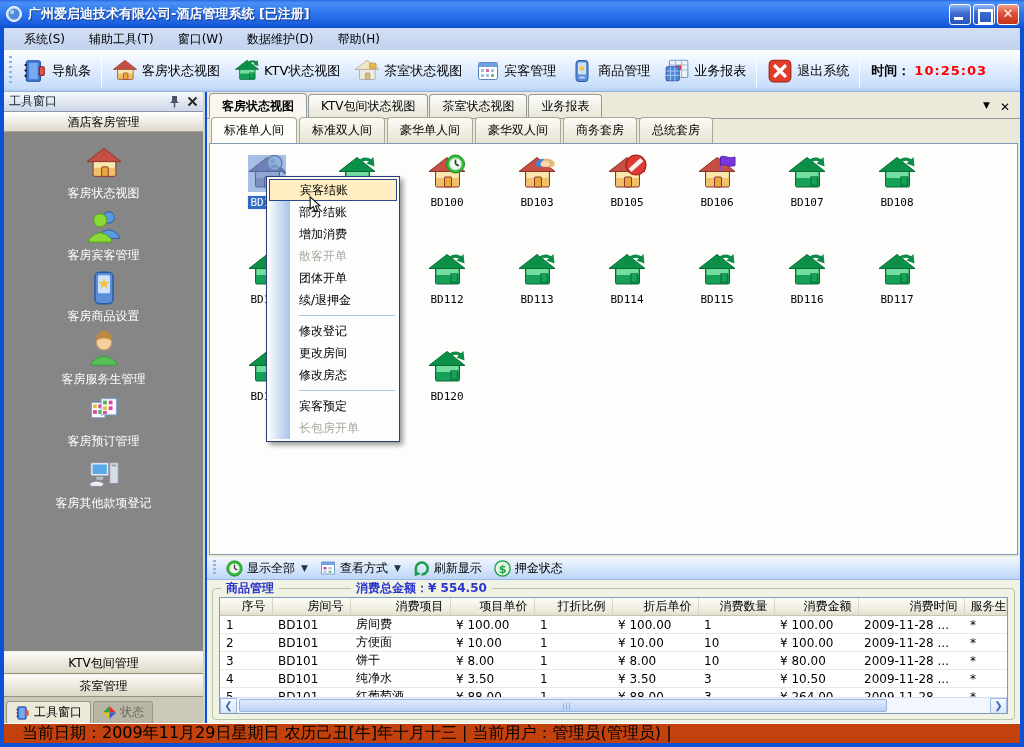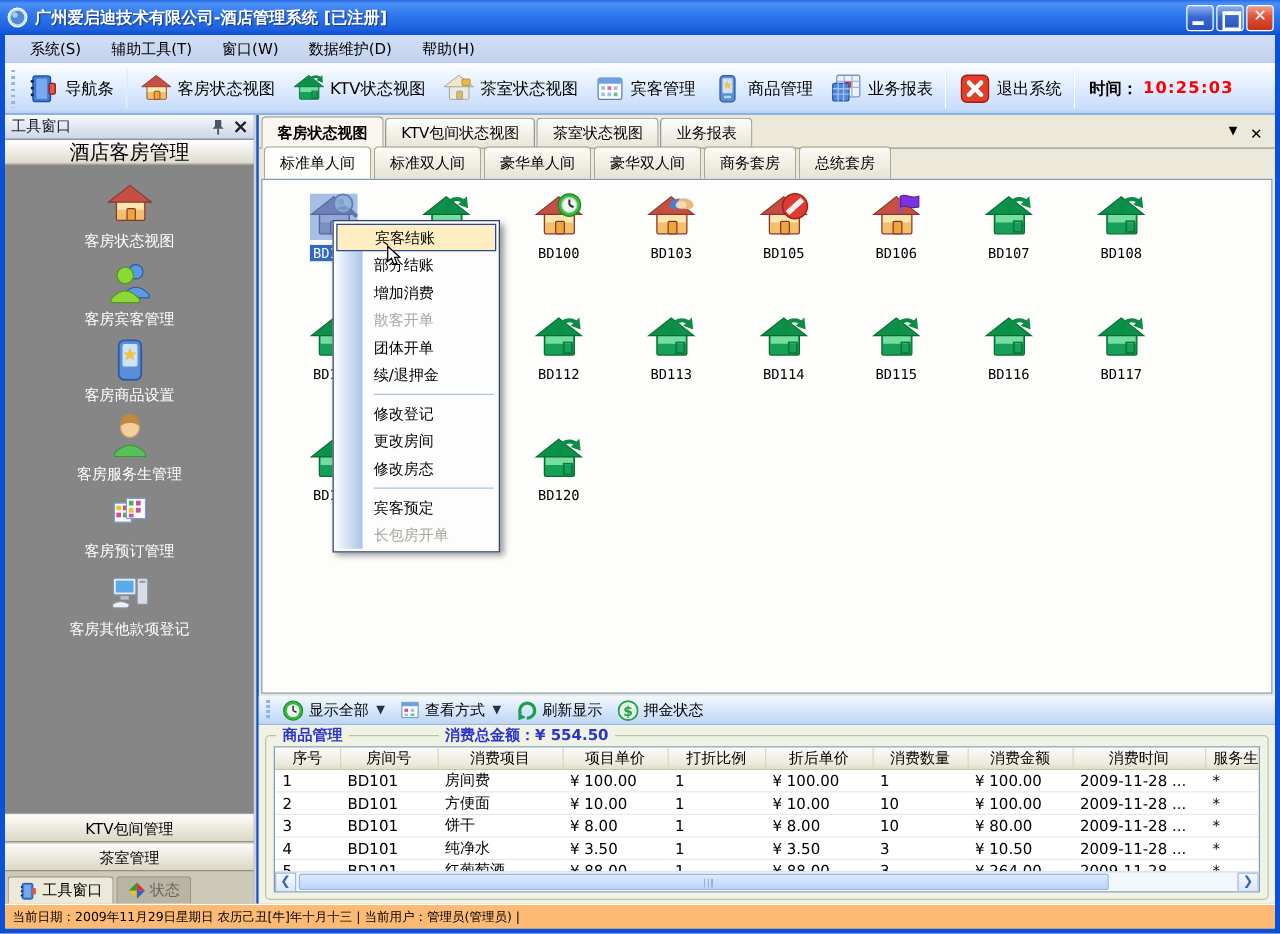--- a/index.html
+++ b/index.html
@@ -39,21 +39,21 @@
   .tb-time .tval { color:#ff0000; margin-left:4px; letter-spacing:1px; }
 
   
   .sidebar { position:absolute; left:4px; top:92px; width:201px; bottom:24px;
     background:#878687; border-right:2px solid #cdd2da; display:flex; flex-direction:column; }
   .sb-titlebar { height:20px; background:linear-gradient(180deg,#f7f9fc,#ccd6e6);
     border-bottom:1px solid #8a96ac; display:flex; align-items:center; padding:0 5px; color:#15202e; font-size:12px; }
   .sb-titlebar .lbl { font-weight:normal; }
   .sb-titlebar .icons { margin-left:auto; display:flex; gap:7px; align-items:center; color:#222; }
   .sb-panel-title { height:20px; background:linear-gradient(180deg,#ffffff,#ddd9cb);
-    border-bottom:1px solid #aaa694; text-align:center; line-height:20px; color:#000; font-size:16px; }
+    border-bottom:1px solid #aaa694; text-align:center; line-height:20px; color:#000; font-size:12px; }
   .sb-items { flex:1; overflow:hidden; padding-top:10px; }
   .sb-item { height:62px; display:flex; flex-direction:column; align-items:center; justify-content:center; gap:2px; }
   .sb-item .lbl { color:#fff; font-size:12px; }
   .sb-section { height:23px; background:linear-gradient(180deg,#fcfbf7,#dcd8c6);
     border-top:1px solid #f2f0e8; border-bottom:1px solid #96917e; text-align:center; line-height:22px; font-size:12px; color:#000; }
   .sb-bottom-tabs { height:26px; background:#cdc9b8; display:flex; align-items:flex-end; padding:2px 2px 0 2px; gap:2px; }
   .sb-btab { height:22px; display:flex; align-items:center; gap:3px; padding:0 8px; font-size:12px;
     border:1px solid #9a9582; border-bottom:none; border-radius:3px 3px 0 0; background:#b9b5a4; color:#6a675c; }
   .sb-btab.active { background:#ece9d8; color:#000; }
 
@@ -100,37 +100,37 @@
   .consumption { position:absolute; left:0; right:0; top:488px; bottom:0; background:#f0f2e4; }
   .groupbox { position:absolute; left:5px; right:5px; top:8px; bottom:3px;
     border:1px solid #b9c3a9; border-radius:4px; }
   .gb-legend { position:absolute; top:-9px; left:8px; background:#f0f2e4; padding:0 5px;
     color:#2a35cc; font-size:12px; font-weight:bold; }
   .gb-total { position:absolute; top:-9px; left:138px; background:#f0f2e4; padding:0 5px;
     color:#2a35cc; font-size:12px; font-weight:bold; }
   .tablewrap { position:absolute; left:6px; right:6px; top:8px; bottom:5px; background:#fff;
     border:1px solid #7f9db9; overflow:hidden; }
   table.consume { border-collapse:collapse; table-layout:fixed; width:100%; }
-  table.consume th { height:15px; font-weight:normal; font-size:12px; text-align:center; padding:0 6px;
+  table.consume th { height:15px; font-weight:normal; font-size:12px; text-align:right; padding:0 6px;
     background:linear-gradient(180deg,#fdfdf9,#ece9da 80%,#e0ddcb); border-bottom:1px solid #c9c5b2;
     border-right:1px solid #d8d5c4; white-space:nowrap; }
   table.consume td { height:16px; font-size:12px; padding:0 6px; border-bottom:1px solid #ece9dc;
     color:#000; white-space:nowrap; overflow:hidden; }
   .hscroll { position:absolute; left:0; right:0; bottom:0; height:16px; background:#f2f6fd; border-top:1px solid #d4def0; display:flex; }
   .hs-btn { width:17px; height:16px; background:linear-gradient(180deg,#f6faff,#d8e6fa); border:1px solid #9db8e2;
     color:#3a66b0; font-size:10px; text-align:center; line-height:14px; font-weight:bold; }
   .hs-track { flex:1; position:relative; }
   .hs-thumb { position:absolute; left:2px; top:1px; height:13px; width:86%; border:1px solid #98b4e4;
     border-radius:2px; background:linear-gradient(180deg,#dfeafc,#bcd2f6); }
   .hs-thumb::after { content:''; position:absolute; left:50%; top:3px; width:8px; height:7px;
     background:repeating-linear-gradient(90deg,#8fb0e0 0 1px,transparent 1px 3px); }
 
   
-  .statusbar { position:absolute; left:4px; right:4px; bottom:4px; height:20px; background:#fdba74;
-    border-top:1px solid #fff; display:flex; align-items:center; padding-left:6px; font-size:10px; color:#000; white-space:nowrap; }
+  .statusbar { position:absolute; left:4px; right:4px; bottom:4px; height:20px; background:#c2410c;
+    border-top:1px solid #fff; display:flex; align-items:center; padding-left:18px; font-size:16px; color:#000; white-space:nowrap; }
 
   .icon { display:inline-flex; align-items:center; justify-content:center; }
 </style>
 </head>
 <body>
 
 <div id="app">
 
   <div class="titlebar">
     <span class="app-ico icon">

